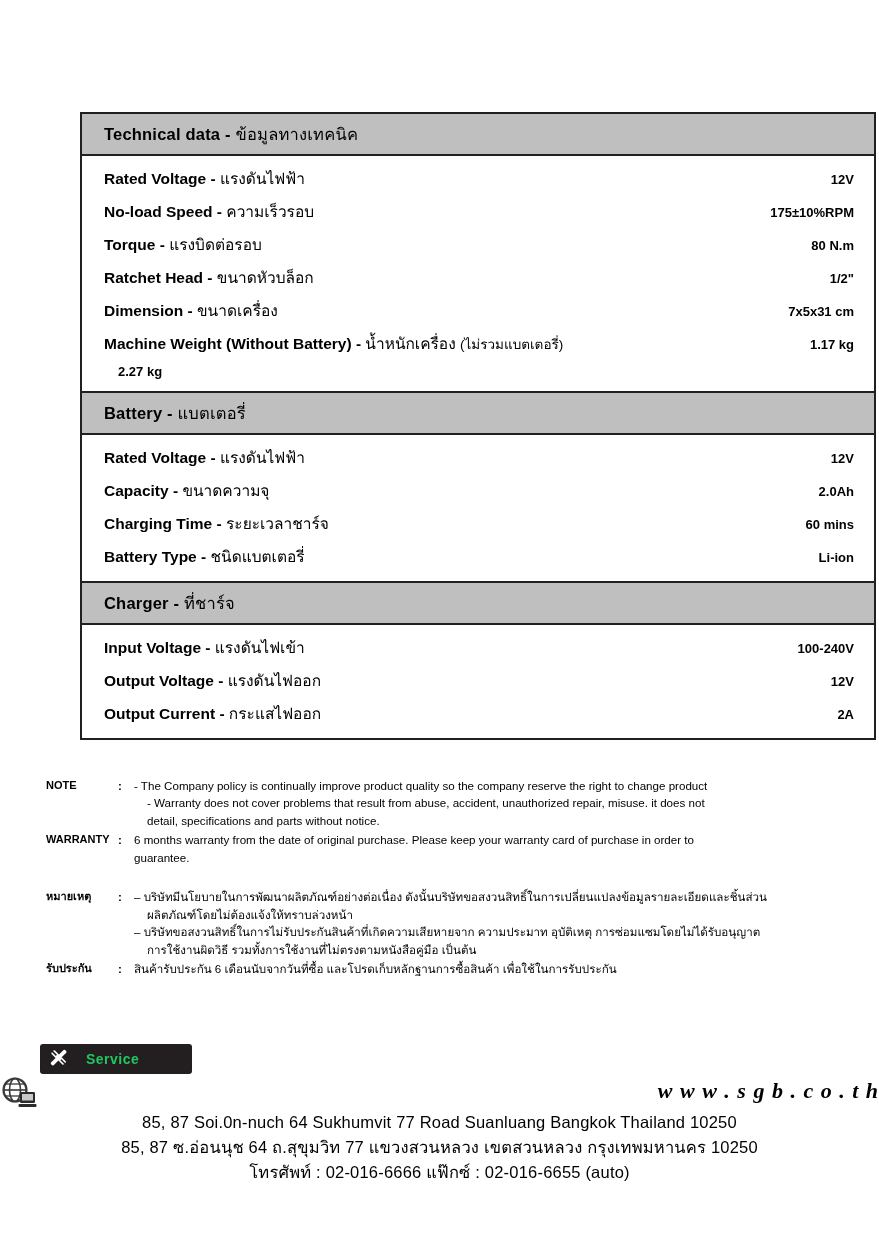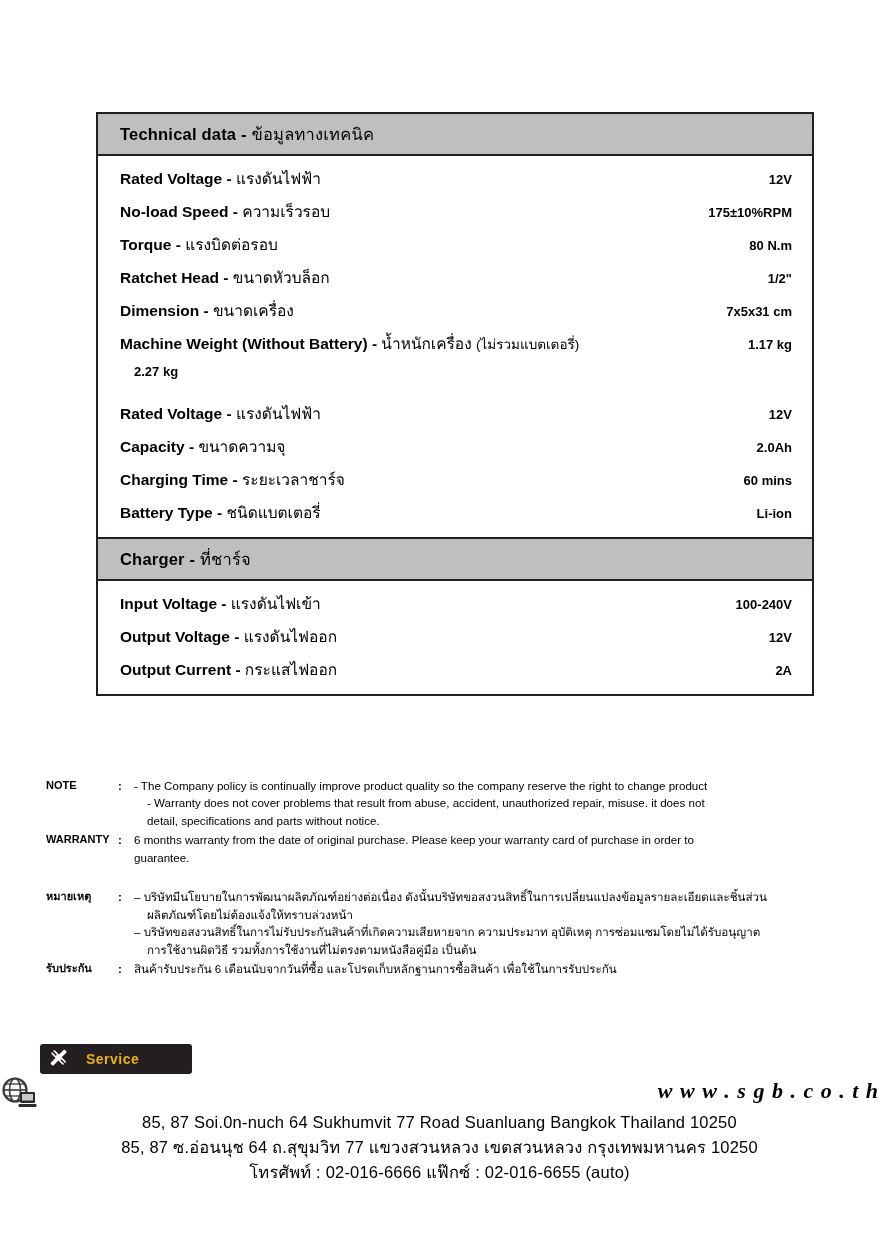--- a/index.html
+++ b/index.html
@@ -21,24 +21,23 @@
     left: 0; top: 0;
     width: 879px;
     height: 1241px;
   }
 
   
   .spec-table {
     position: absolute;
     left: 80px;
     top: 112px;
-    width: 718px;
+    width: 796px;
     border: 2px solid #231f20;
     box-sizing: border-box;
-    margin-left: 16px;
   }
 
   .section-head {
     background: #bfbfbf;
     border-bottom: 2px solid #231f20;
     padding: 7px 0 7px 22px;
     font-size: 16.5px;
     font-weight: bold;
     letter-spacing: 0.2px;
   }
@@ -131,21 +130,21 @@
     padding-left: 10px;
     box-sizing: border-box;
   }
   .service-bar .wrench {
     width: 20px;
     height: 20px;
     color: #ffffff;
     display: block;
   }
   .service-bar .slabel {
-    color: #eab308;
+    color: #22c55e;
     font-size: 14px;
     font-weight: bold;
     margin-left: 16px;
     letter-spacing: 0.5px;
   }
 
   
   .footer {
     position: absolute;
     left: 0;
@@ -211,20 +210,23 @@
       </div>
       <div class="row">
         <div class="label"><span>Machine Weight (Without Battery)</span><span> - </span><span class="th">น้ำหนักเครื่อง</span> <span class="small th">(ไม่รวมแบตเตอรี่)</span></div>
         <div class="value">1.17 kg</div>
       </div>
       <div class="row">
         <div class="value">2.27 kg</div>
       </div>
     </div>
 
+    <div class="section-head mid">
+      <span>Battery</span><span> - </span><span class="th">แบตเตอรี่</span>
+    </div>
     <div class="rows">
       <div class="row">
         <div class="label"><span>Rated Voltage</span><span> - </span><span class="th">แรงดันไฟฟ้า</span></div>
         <div class="value">12V</div>
       </div>
       <div class="row">
         <div class="label"><span>Capacity</span><span> - </span><span class="th">ขนาดความจุ</span></div>
         <div class="value">2.0Ah</div>
       </div>
       <div class="row">

